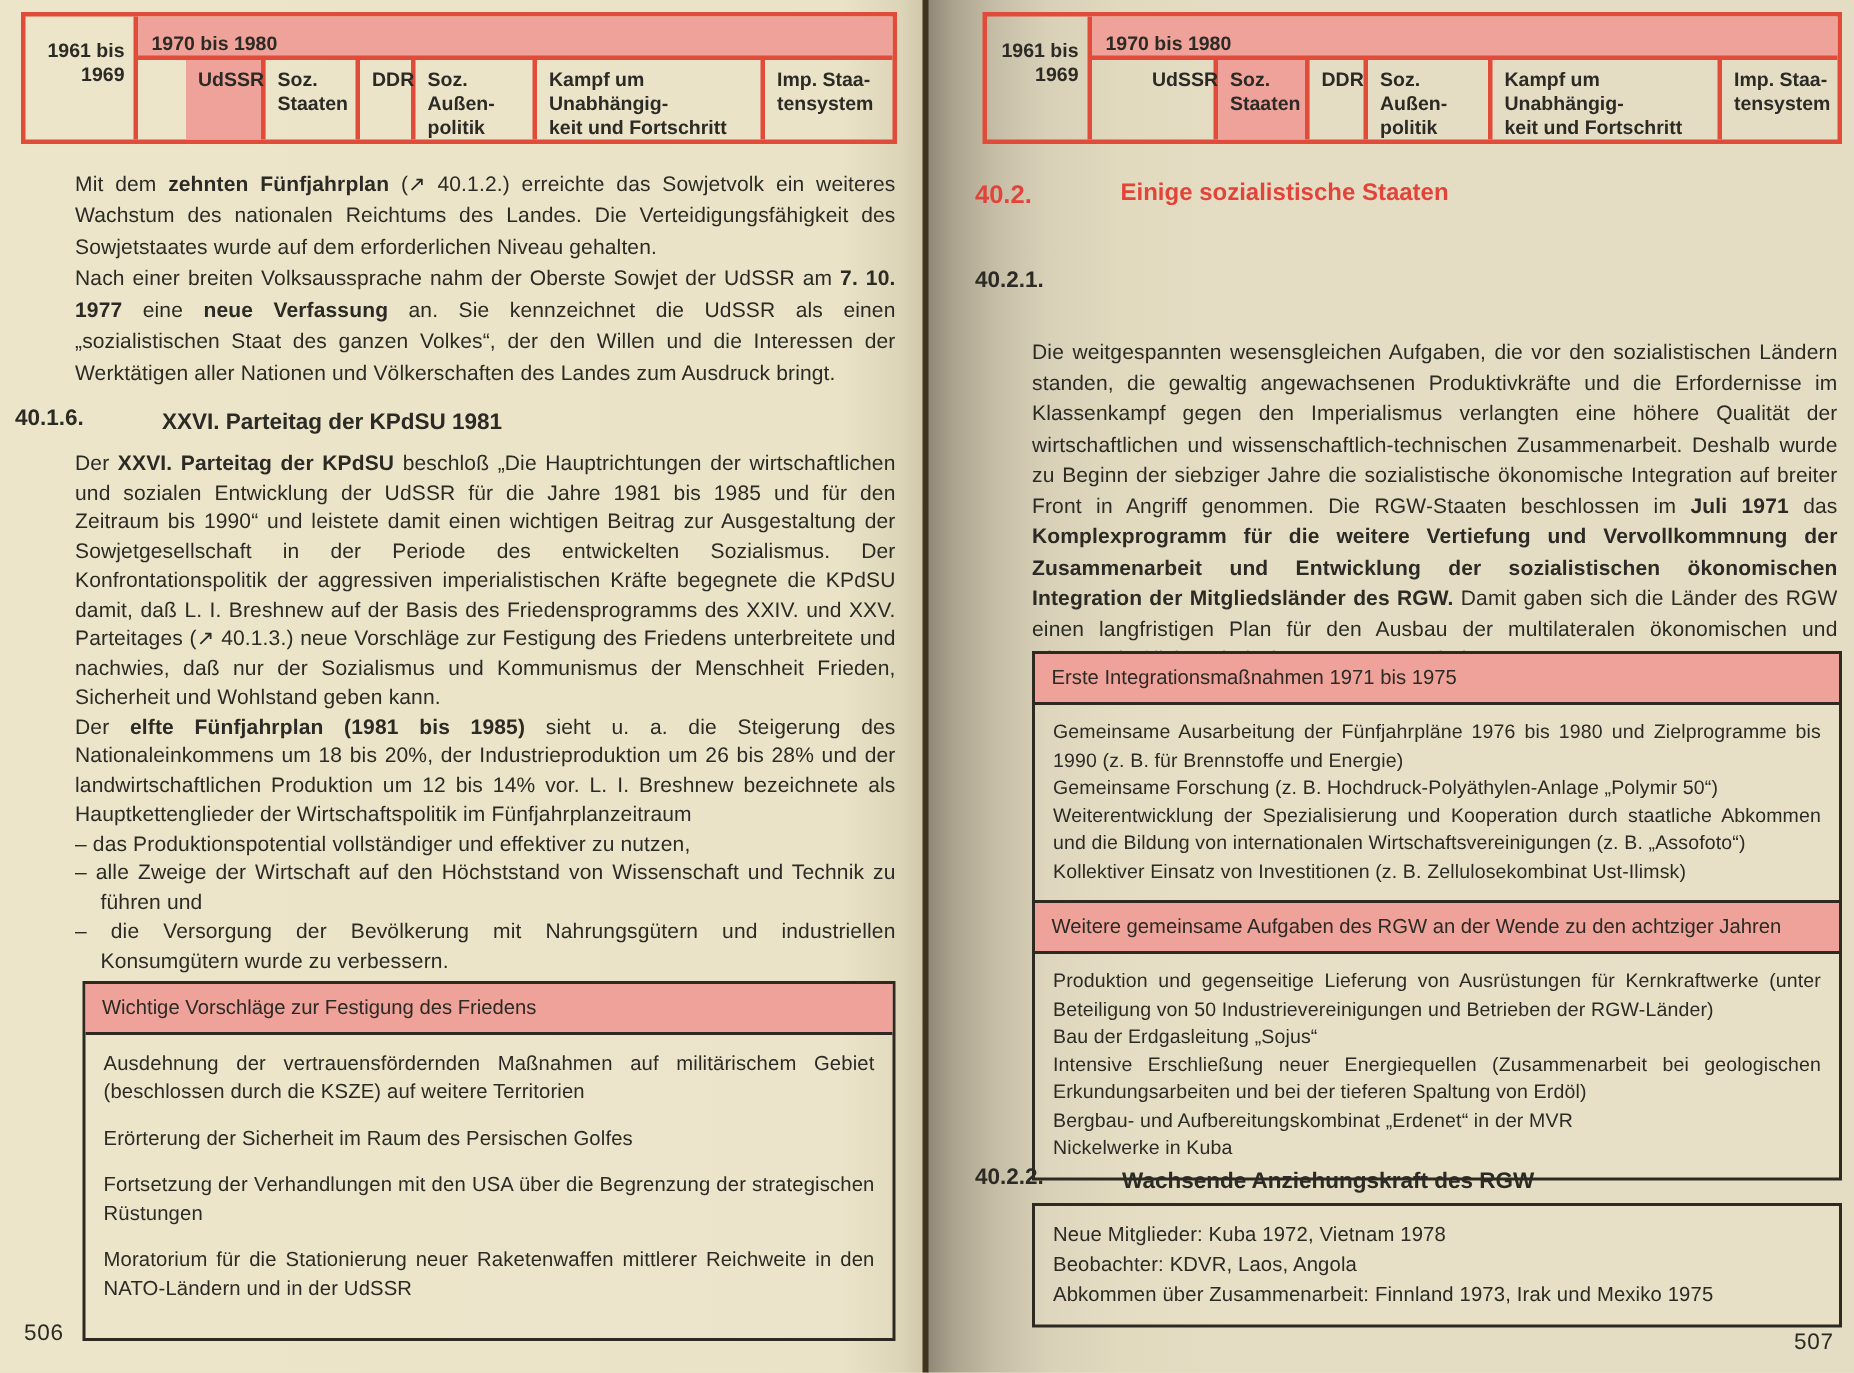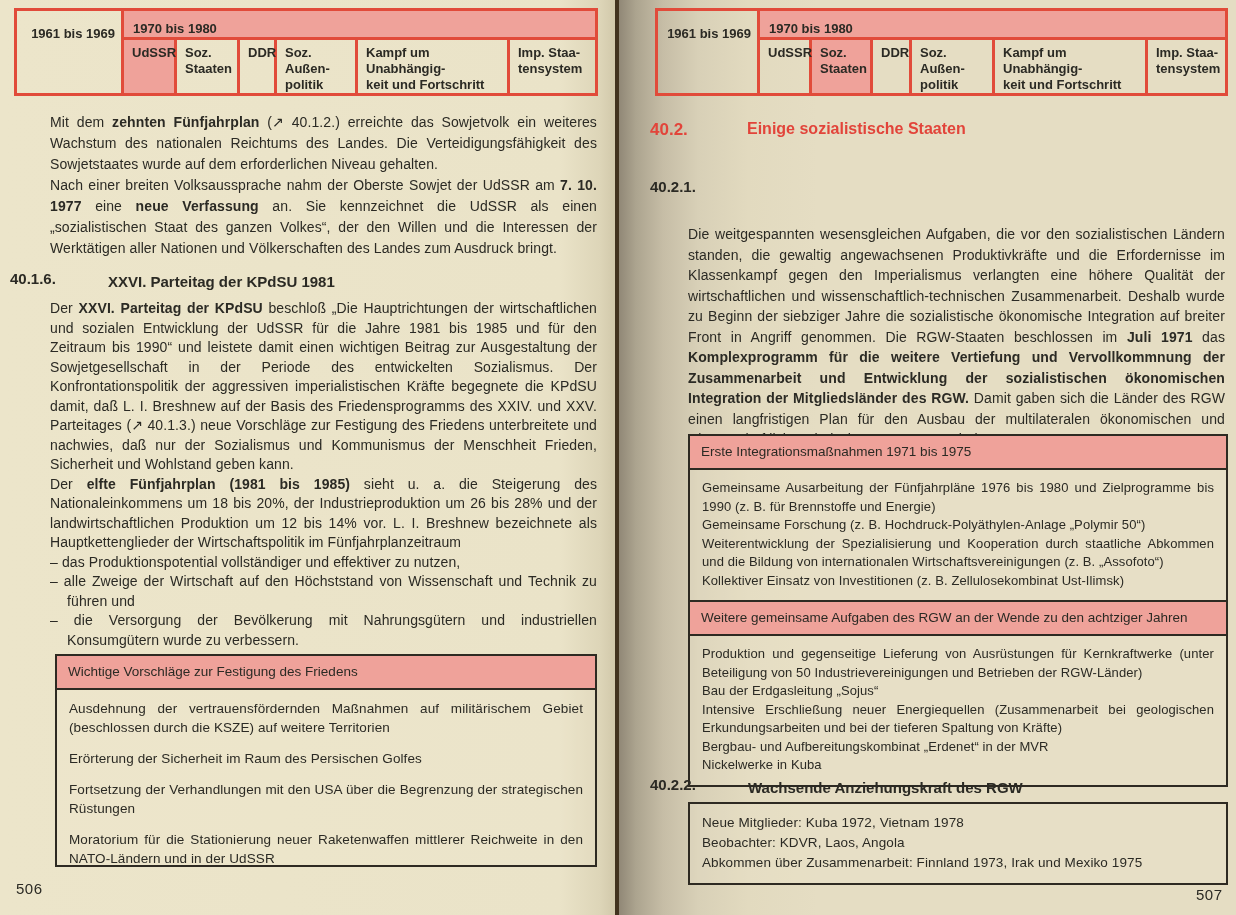--- a/index.html
+++ b/index.html
@@ -11,21 +11,21 @@
   .page{position:absolute;top:0;height:915px;}
   .page-left{left:0;width:618px;background:linear-gradient(to right,#ece5ca 0,#eae3c8 560px,#ddd5b8 600px,#cfc6a8 618px);}
   .page-right{left:618px;width:618px;background:linear-gradient(to right,#8f8675 0px,#aca48f 18px,#c6bda6 45px,#d8d0b7 80px,#e2dabf 130px,#e5ddc3 200px,#e5ddc3 100%);}
   .spine{position:absolute;left:615px;top:0;width:4px;height:915px;background:#42331f;}
 
   
   .ttable{position:absolute;display:flex;border:3px solid #e14b3a;box-sizing:border-box;font-size:13px;font-weight:bold;line-height:16px;}
   .t-era1{box-sizing:border-box;border-right:3px solid #e14b3a;padding:15px 6px 0 9px;text-align:right;}
   .t-right{flex:1;display:flex;flex-direction:column;}
   .t-era2{box-sizing:border-box;height:37px;background:#efa29a;border-bottom:3px solid #e14b3a;padding:10px 6px 0 9px;}
-  .t-cols{display:flex;flex:1;}
+  .t-cols{display:flex;flex:1;margin-left:32px;}
   .t-col{box-sizing:border-box;border-right:3px solid #e14b3a;padding:5px 4px 0 8px;white-space:pre-line;}
   .t-col:last-child{border-right:none;}
   .t-col.hl{background:#efa29a;}
 
   
   .abs{position:absolute;}
   .body-par{font-size:14px;line-height:21px;text-align:justify;letter-spacing:0.1px;margin:0;}
   .b{font-weight:bold;}
   .sec-row{display:flex;}
   .sec-num{font-weight:bold;font-size:15px;flex:0 0 98px;}
@@ -81,21 +81,21 @@
   </div>
 
   <div class="abs" style="left:50px;top:299px;width:547px;line-height:19.5px;">
     <p class="body-par" style="line-height:19.5px;"><span>Der </span><span class="b">XXVI. Parteitag der KPdSU</span><span> beschloß „Die Hauptrichtungen der wirtschaftlichen und sozialen Entwicklung der UdSSR für die Jahre 1981 bis 1985 und für den Zeitraum bis 1990“ und leistete damit einen wichtigen Beitrag zur Ausgestaltung der Sowjetgesellschaft in der Periode des entwickelten Sozialismus. Der Konfrontationspolitik der aggressiven imperialistischen Kräfte begegnete die KPdSU damit, daß L. I. Breshnew auf der Basis des Friedensprogramms des XXIV. und XXV. Parteitages (↗ 40.1.3.) neue Vorschläge zur Festigung des Friedens unterbreitete und nachwies, daß nur der Sozialismus und Kommunismus der Menschheit Frieden, Sicherheit und Wohlstand geben kann.</span></p>
     <p class="body-par" style="line-height:19.5px;"><span>Der </span><span class="b">elfte Fünfjahrplan (1981 bis 1985)</span><span> sieht u. a. die Steigerung des Nationaleinkommens um 18 bis 20%, der Industrieproduktion um 26 bis 28% und der landwirtschaftlichen Produktion um 12 bis 14% vor. L. I. Breshnew bezeichnete als Hauptkettenglieder der Wirtschaftspolitik im Fünfjahrplanzeitraum</span></p>
     <p class="body-par dash" style="line-height:19.5px;">– das Produktionspotential vollständiger und effektiver zu nutzen,</p>
     <p class="body-par dash" style="line-height:19.5px;">– alle Zweige der Wirtschaft auf den Höchststand von Wissenschaft und Technik zu führen und</p>
     <p class="body-par dash" style="line-height:19.5px;">– die Versorgung der Bevölkerung mit Nahrungsgütern und industriellen Konsumgütern wurde zu verbessern.</p>
   </div>
 
-  <div class="ibox" style="left:55px;top:654px;width:542px;height:213px;">
+  <div class="ibox" style="left:55px;top:654px;width:542px;height:240px;">
     <div class="ibox-band">Wichtige Vorschläge zur Festigung des Friedens</div>
     <div class="ibox-body gapped">
       <p>Ausdehnung der vertrauensfördernden Maßnahmen auf militärischem Gebiet (beschlossen durch die KSZE) auf weitere Territorien</p>
       <p>Erörterung der Sicherheit im Raum des Persischen Golfes</p>
       <p>Fortsetzung der Verhandlungen mit den USA über die Begrenzung der strategischen Rüstungen</p>
       <p>Moratorium für die Stationierung neuer Raketenwaffen mittlerer Reichweite in den NATO-Ländern und in der UdSSR</p>
     </div>
   </div>
 
   <div class="pagenum" style="left:16px;top:880px;">506</div>
@@ -140,21 +140,21 @@
     <div class="ibox-body" style="line-height:18.5px;font-size:13px;">
       <p>Gemeinsame Ausarbeitung der Fünfjahrpläne 1976 bis 1980 und Zielprogramme bis 1990 (z. B. für Brennstoffe und Energie)</p>
       <p>Gemeinsame Forschung (z. B. Hochdruck-Polyäthylen-Anlage „Polymir 50“)</p>
       <p>Weiterentwicklung der Spezialisierung und Kooperation durch staatliche Abkommen und die Bildung von internationalen Wirtschaftsvereinigungen (z. B. „Assofoto“)</p>
       <p>Kollektiver Einsatz von Investitionen (z. B. Zellulosekombinat Ust-Ilimsk)</p>
     </div>
     <div class="ibox-band mid">Weitere gemeinsame Aufgaben des RGW an der Wende zu den achtziger Jahren</div>
     <div class="ibox-body" style="line-height:18.5px;font-size:13px;">
       <p>Produktion und gegenseitige Lieferung von Ausrüstungen für Kernkraftwerke (unter Beteiligung von 50 Industrievereinigungen und Betrieben der RGW-Länder)</p>
       <p>Bau der Erdgasleitung „Sojus“</p>
-      <p>Intensive Erschließung neuer Energiequellen (Zusammenarbeit bei geologischen Erkundungsarbeiten und bei der tieferen Spaltung von Kräfte)</p>
+      <p>Intensive Erschließung neuer Energiequellen (Zusammenarbeit bei geologischen Erkundungsarbeiten und bei der tieferen Spaltung von Erdöl)</p>
       <p>Bergbau- und Aufbereitungskombinat „Erdenet“ in der MVR</p>
       <p>Nickelwerke in Kuba</p>
     </div>
   </div>
 
   <div class="abs sec-row" style="left:32px;top:776px;width:580px;">
     <div class="sec-num">40.2.2.</div>
     <div class="sec-title">Wachsende Anziehungskraft des RGW</div>
   </div>
 

